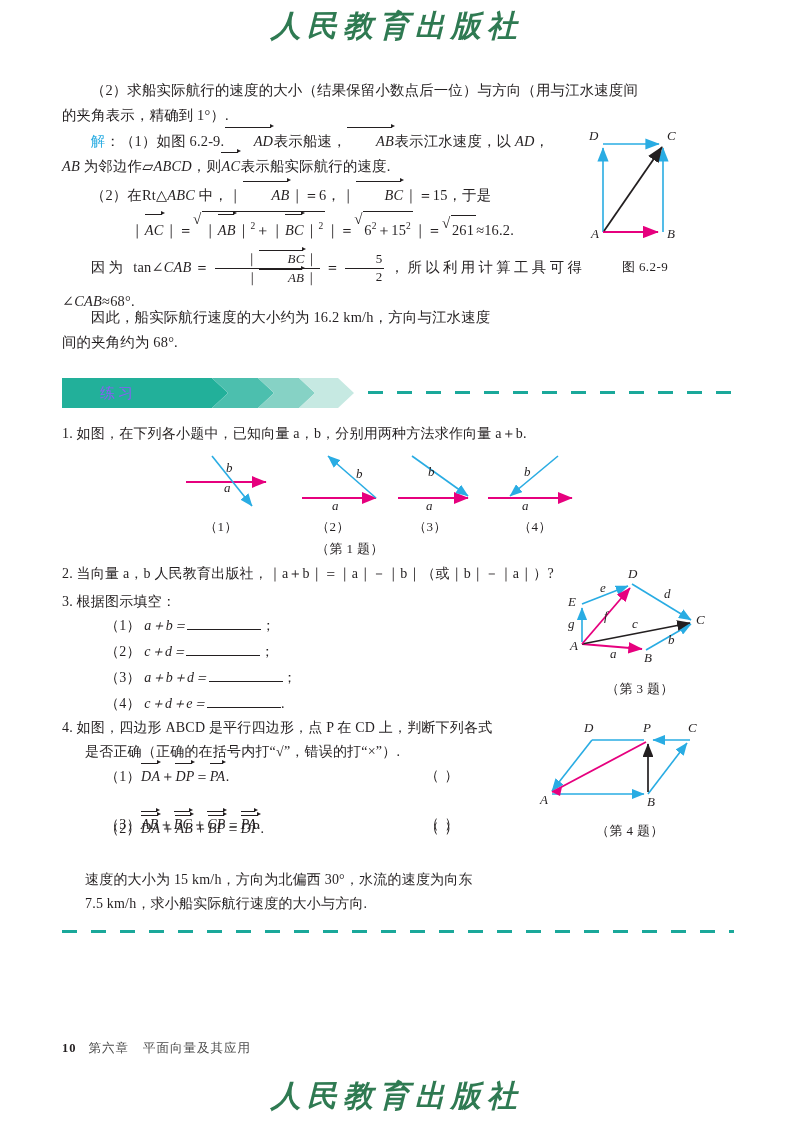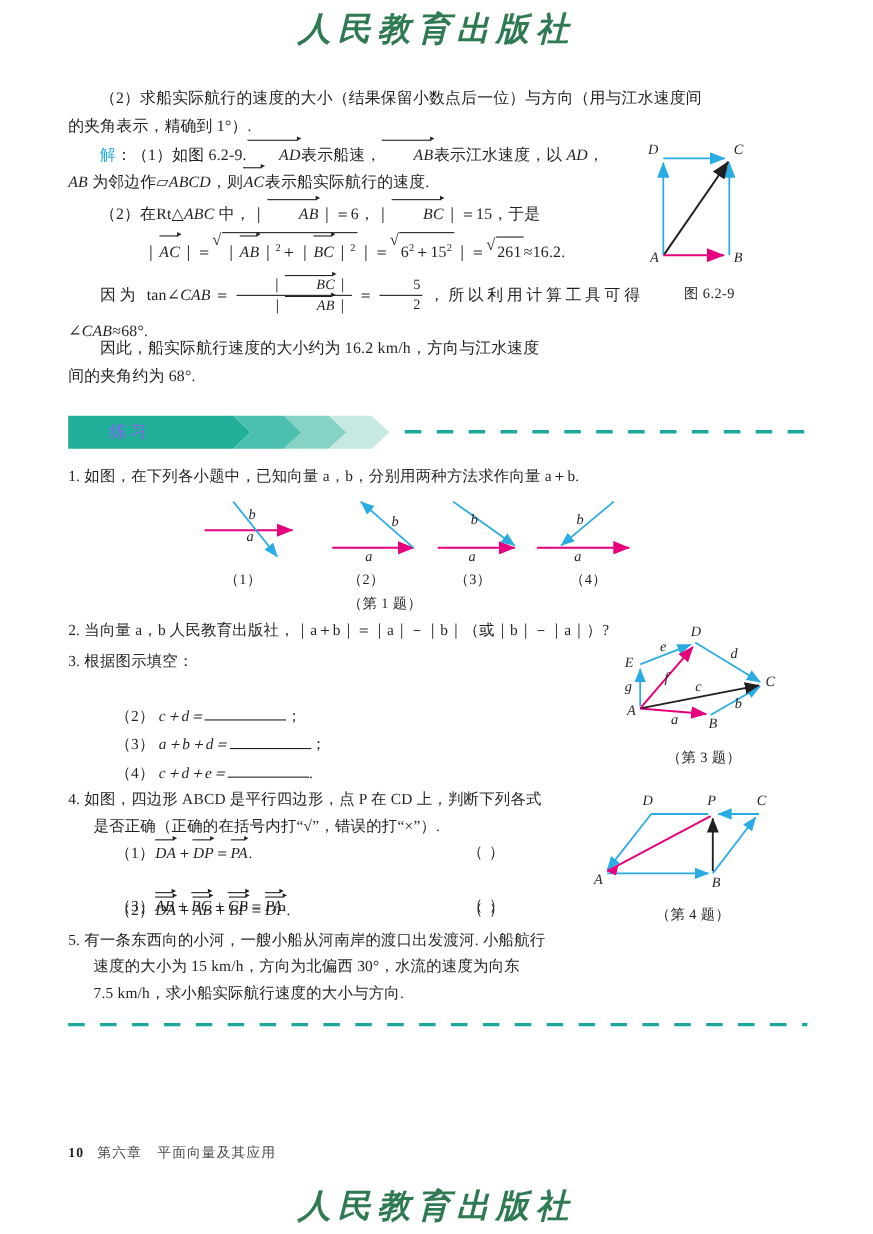--- a/index.html
+++ b/index.html
@@ -266,20 +266,24 @@
   <div class="prob" style="left:62px; top:562px; width:500px;">
     <span>2.</span>
     <span>当向量 a，b 人民教育出版社，｜a＋b｜＝｜a｜－｜b｜（或｜b｜－｜a｜）?</span>
   </div>
 
   <div class="prob" style="left:62px; top:590px; width:440px;">
     <span>3.</span>
     <span>根据图示填空：</span>
   </div>
 
+  <div class="prob" style="left:105px; top:614px;">
+    <span>（1）</span>
+    <span class="mi">a＋b＝</span><span class="blank"></span><span>；</span>
+  </div>
   <div class="prob" style="left:105px; top:640px;">
     <span>（2）</span>
     <span class="mi">c＋d＝</span><span class="blank"></span><span>；</span>
   </div>
   <div class="prob" style="left:105px; top:666px;">
     <span>（3）</span>
     <span class="mi">a＋b＋d＝</span><span class="blank"></span><span>；</span>
   </div>
   <div class="prob" style="left:105px; top:692px;">
     <span>（4）</span>
@@ -366,24 +370,20 @@
       <line x1="108" y1="70" x2="108" y2="22" stroke="#231f20" stroke-width="1.7" marker-end="url(#p4bk)"></line>
     </svg>
     <span class="fig-label" style="left:0px; top:70px;">A</span>
     <span class="fig-label" style="left:107px; top:72px;">B</span>
     <span class="fig-label" style="left:148px; top:-2px;">C</span>
     <span class="fig-label" style="left:44px; top:-2px;">D</span>
     <span class="fig-label" style="left:103px; top:-2px;">P</span>
   </div>
   <div class="figcap" style="left:545px; top:822px; width:170px;">（第 4 题）</div>
 
-  <div class="prob" style="left:62px; top:844px; width:460px;">
-    <span>5.</span>
-    <span>有一条东西向的小河，一艘小船从河南岸的渡口出发渡河. 小船航行</span>
-  </div>
   <div class="prob" style="left:85px; top:868px; width:440px; text-align:justify;">速度的大小为 15 km/h，方向为北偏西 30°，水流的速度为向东</div>
   <div class="prob" style="left:85px; top:892px; width:460px;">7.5 km/h，求小船实际航行速度的大小与方向.</div>
 
   <svg style="position:absolute; left:62px; top:930px;" width="672" height="3" viewBox="0 0 672 3">
     <line x1="0" y1="1.5" x2="672" y2="1.5" stroke="#1aa89a" stroke-width="3" stroke-dasharray="15,14"></line>
   </svg>
 
   <div class="footer">
     <span class="pg">10</span><span>第六章</span><span style="display:inline-block;width:14px;"></span><span>平面向量及其应用</span>
   </div>

